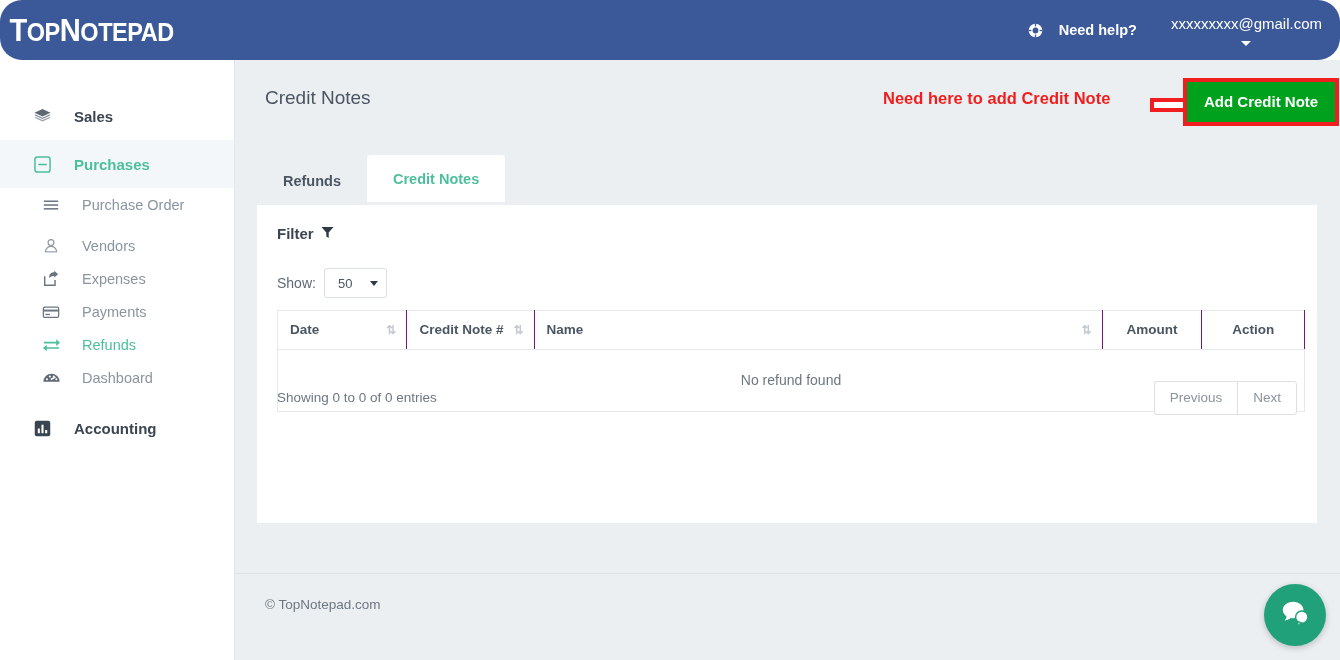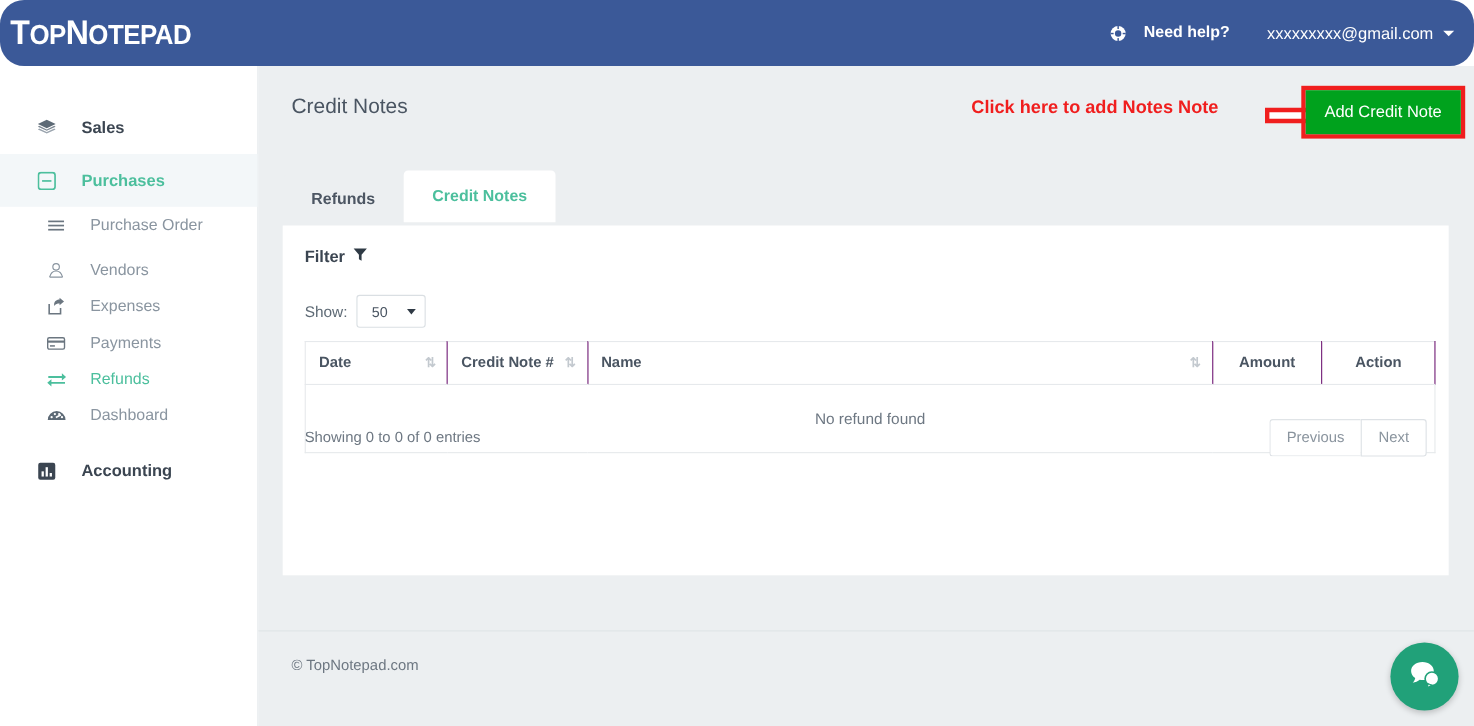--- a/index.html
+++ b/index.html
@@ -34,21 +34,21 @@
   .logo .sm  { font-size: 25px; }
 
   .topright { display: flex; align-items: center; padding-right: 18px; gap: 34px; }
   .need-help {
     color: #ffffff; font-size: 14.5px; font-weight: bold;
     display: flex; align-items: center; gap: 16px;
   }
   .help-icon { width: 15px; height: 15px; display:inline-block; }
   .user-menu {
     color: #ffffff; font-size: 15px;
-    display: flex; align-items: center; gap: 9px;
+    display: flex; align-items: center; gap: 9px; flex-direction: column;
   }
   .caret-down {
     width: 0; height: 0;
     border-left: 5px solid transparent;
     border-right: 5px solid transparent;
     border-top: 5px solid #ffffff;
     display: inline-block;
   }
 
   
@@ -102,21 +102,21 @@
   }
   .addbtn-wrap {
     position: absolute; left: 948px; top: 18px;
     border: 4px solid #f01e1e;
     padding: 0;
   }
   .add-btn {
     display: block;
     background: #00a21d;
     color: #ffffff;
-    font-size: 15px; font-weight: normal;
+    font-size: 15px; font-weight: bold;
     border: none;
     padding: 11px 17px 12px 17px;
     cursor: pointer;
     font-family: "Liberation Sans", sans-serif;
   }
 
   
   .tabs {
     position: absolute; left: 22px; top: 95px;
     display: flex; align-items: flex-end;
@@ -369,21 +369,21 @@
         </svg>
       </span>
       <span class="label">Accounting</span>
     </div>
   </div>
 
   <div class="content">
 
     <div class="page-title">Credit Notes</div>
 
-    <div class="annotation-text">Click here to add Notes Note</div>
+    <div class="annotation-text">Need here to add Credit Note</div>
 
     <div class="annotation-arrow">
       <svg viewBox="0 0 72 30" width="72" height="30">
         <path d="M2 10 L44 10 L44 3 L69 15 L44 27 L44 20 L2 20 Z" fill="#ffffff" stroke="#f01e1e" stroke-width="4"></path>
       </svg>
     </div>
 
     <div class="addbtn-wrap">
       <button class="add-btn">Add Credit Note</button>
     </div>

